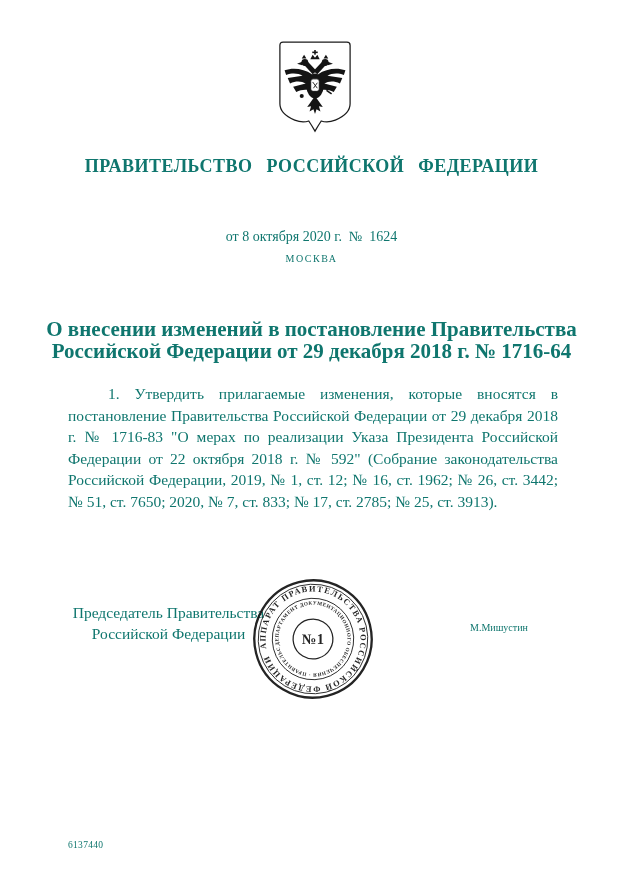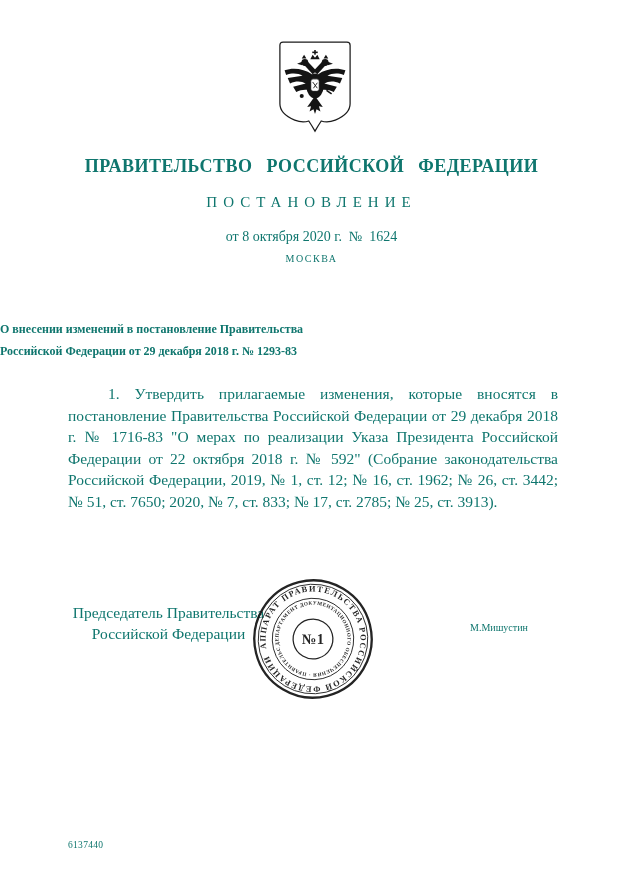--- a/index.html
+++ b/index.html
@@ -50,21 +50,22 @@
     left: 0; right: 0;
     top: 253px;
     text-align: center;
     font-size: 10px;
     letter-spacing: 1.5px;
   }
   .doc-title {
     position: absolute;
     left: 0; right: 0;
     top: 318px;
-    font-size: 12px;
+    text-align: center;
+    font-size: 21px;
     font-weight: bold;
     line-height: 22px;
   }
   .body-text {
     position: absolute;
     left: 68px;
     top: 383px;
     width: 490px;
     font-size: 15.5px;
     line-height: 21.6px;
@@ -145,27 +146,26 @@
         <circle cx="33" cy="72" r="2.6"></circle>
         <rect x="64" y="66" width="8" height="2" transform="rotate(35 68 67)"></rect>
       </g>
 
       <rect x="44.5" y="50" width="11" height="16" rx="3" fill="#ffffff" stroke="#141414" stroke-width="1.2"></rect>
       <path d="M47 54 L53 62 M53 55 L48 62" stroke="#141414" stroke-width="1.1" fill="none"></path>
     </svg>
   </div>
 
   <div class="org-name">ПРАВИТЕЛЬСТВО  РОССИЙСКОЙ  ФЕДЕРАЦИИ</div>
-  <div class="doc-type">ПОСТАНОВЛЕНИЕ</div>
   <div class="date-line">от 8 октября 2020 г.  №  1624</div>
   <div class="city">МОСКВА</div>
 
   <div class="doc-title">
     <div>О внесении изменений в постановление Правительства</div>
-    <div>Российской Федерации от 29 декабря 2018 г. № 1293-83</div>
+    <div>Российской Федерации от 29 декабря 2018 г. № 1716-64</div>
   </div>
 
   <div class="body-text">
     <p>1. Утвердить прилагаемые изменения, которые вносятся в постановление Правительства Российской Федерации от 29 декабря 2018 г. № 1716-83 "О мерах по реализации Указа Президента Российской Федерации от 22 октября 2018 г. № 592" (Собрание законодательства Российской Федерации, 2019, № 1, ст. 12; № 16, ст. 1962; № 26, ст. 3442; № 51, ст. 7650; 2020, № 7, ст. 833; № 17, ст. 2785; № 25, ст. 3913).</p>
   </div>
 
   <div class="sig-position">
     <div>Председатель Правительства</div>
     <div>Российской Федерации</div>
   </div>

